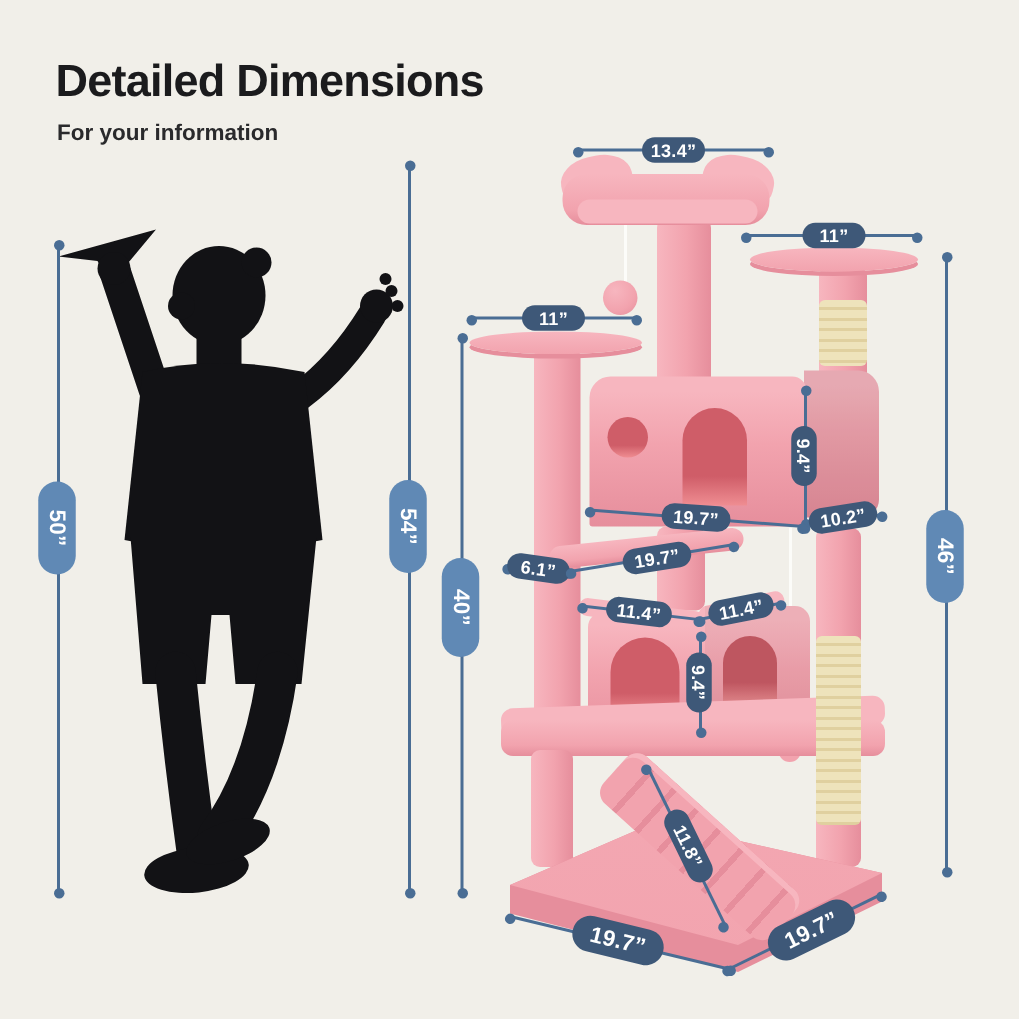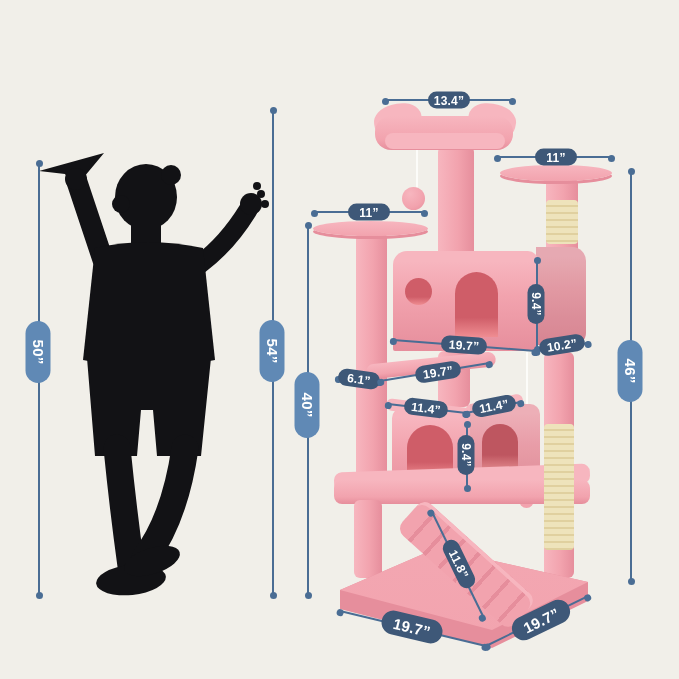--- a/index.html
+++ b/index.html
@@ -37,20 +37,22 @@
   .platform{position:absolute;background:linear-gradient(180deg,var(--pinkLight),var(--pink));border-radius:50%;box-shadow:0 3px 0 var(--pinkDark);}
   .plank{position:absolute;background:linear-gradient(180deg,var(--pinkLight),var(--pink) 70%,var(--pinkDark));border-radius:8px;}
   .condo{position:absolute;background:linear-gradient(180deg,var(--pinkLight) 0 10%,var(--pink) 45%,var(--pinkDark));}
   .opening{position:absolute;background:linear-gradient(180deg,var(--innerDark) 0 70%,#ef8d92);}
 </style>
 </head>
 <body>
 
 <div class="canvas">
 
+  <div class="abs title">Detailed Dimensions</div>
+  <div class="abs subtitle">For your information</div>
 
   <svg class="abs" style="left:25px;top:148px;width:250px;height:450px" viewBox="0 0 250 450">
     <g fill="#121215">
 
       <path d="M14,23 L79,5 L49,41 L40,26 Z"></path>
 
       <ellipse cx="121" cy="49" rx="31" ry="33"></ellipse>
       <circle cx="146" cy="27" r="10"></circle>
       <circle cx="96" cy="56" r="9"></circle>
       <rect x="106" y="74" width="30" height="26"></rect>

